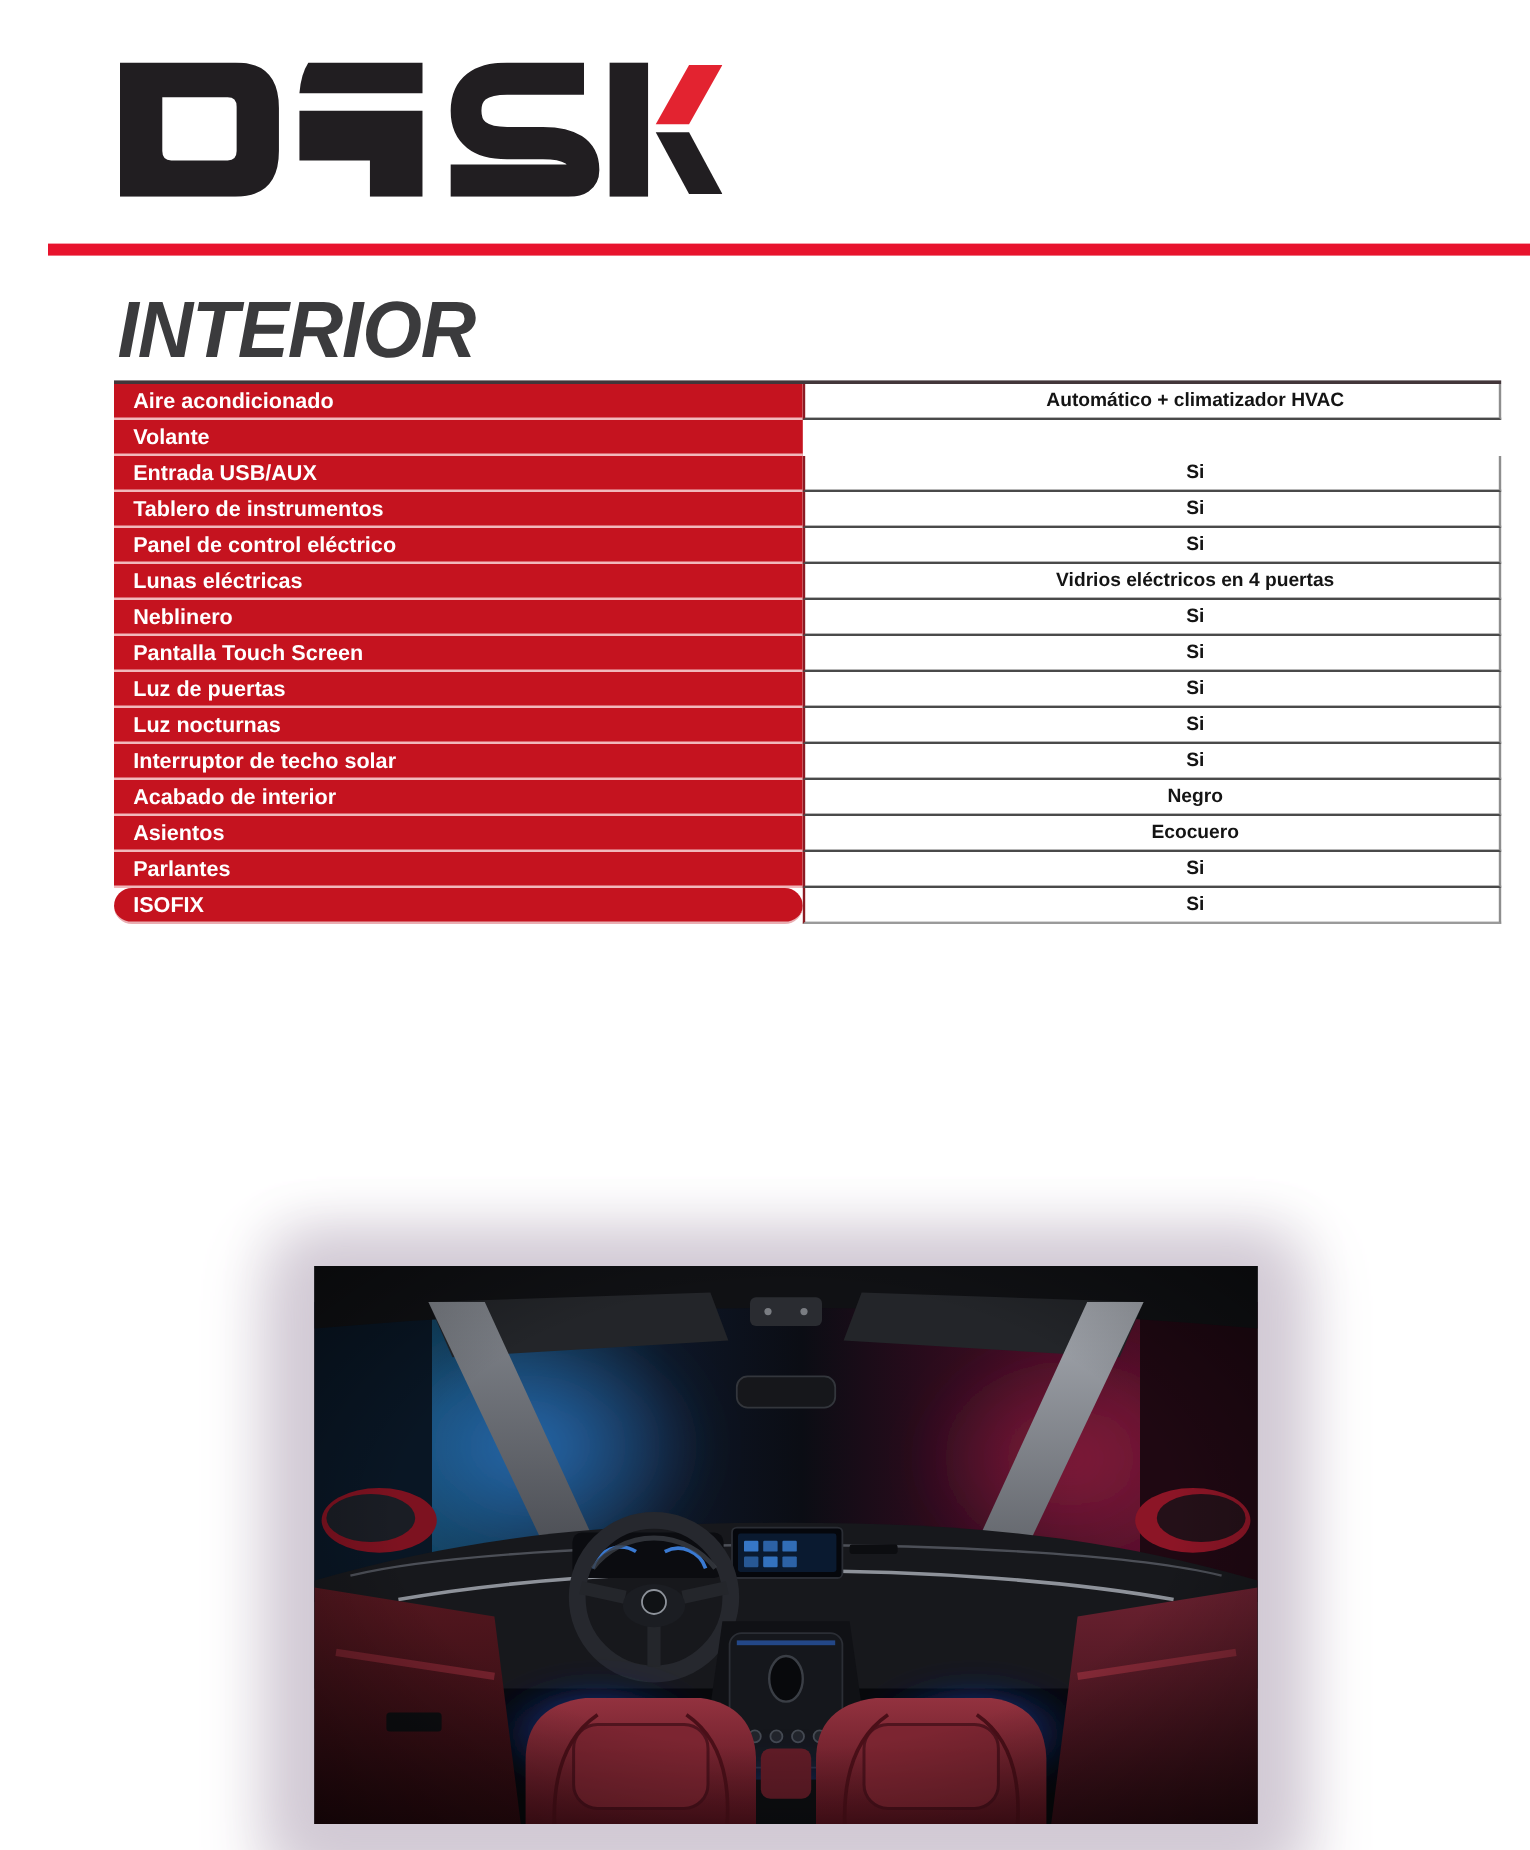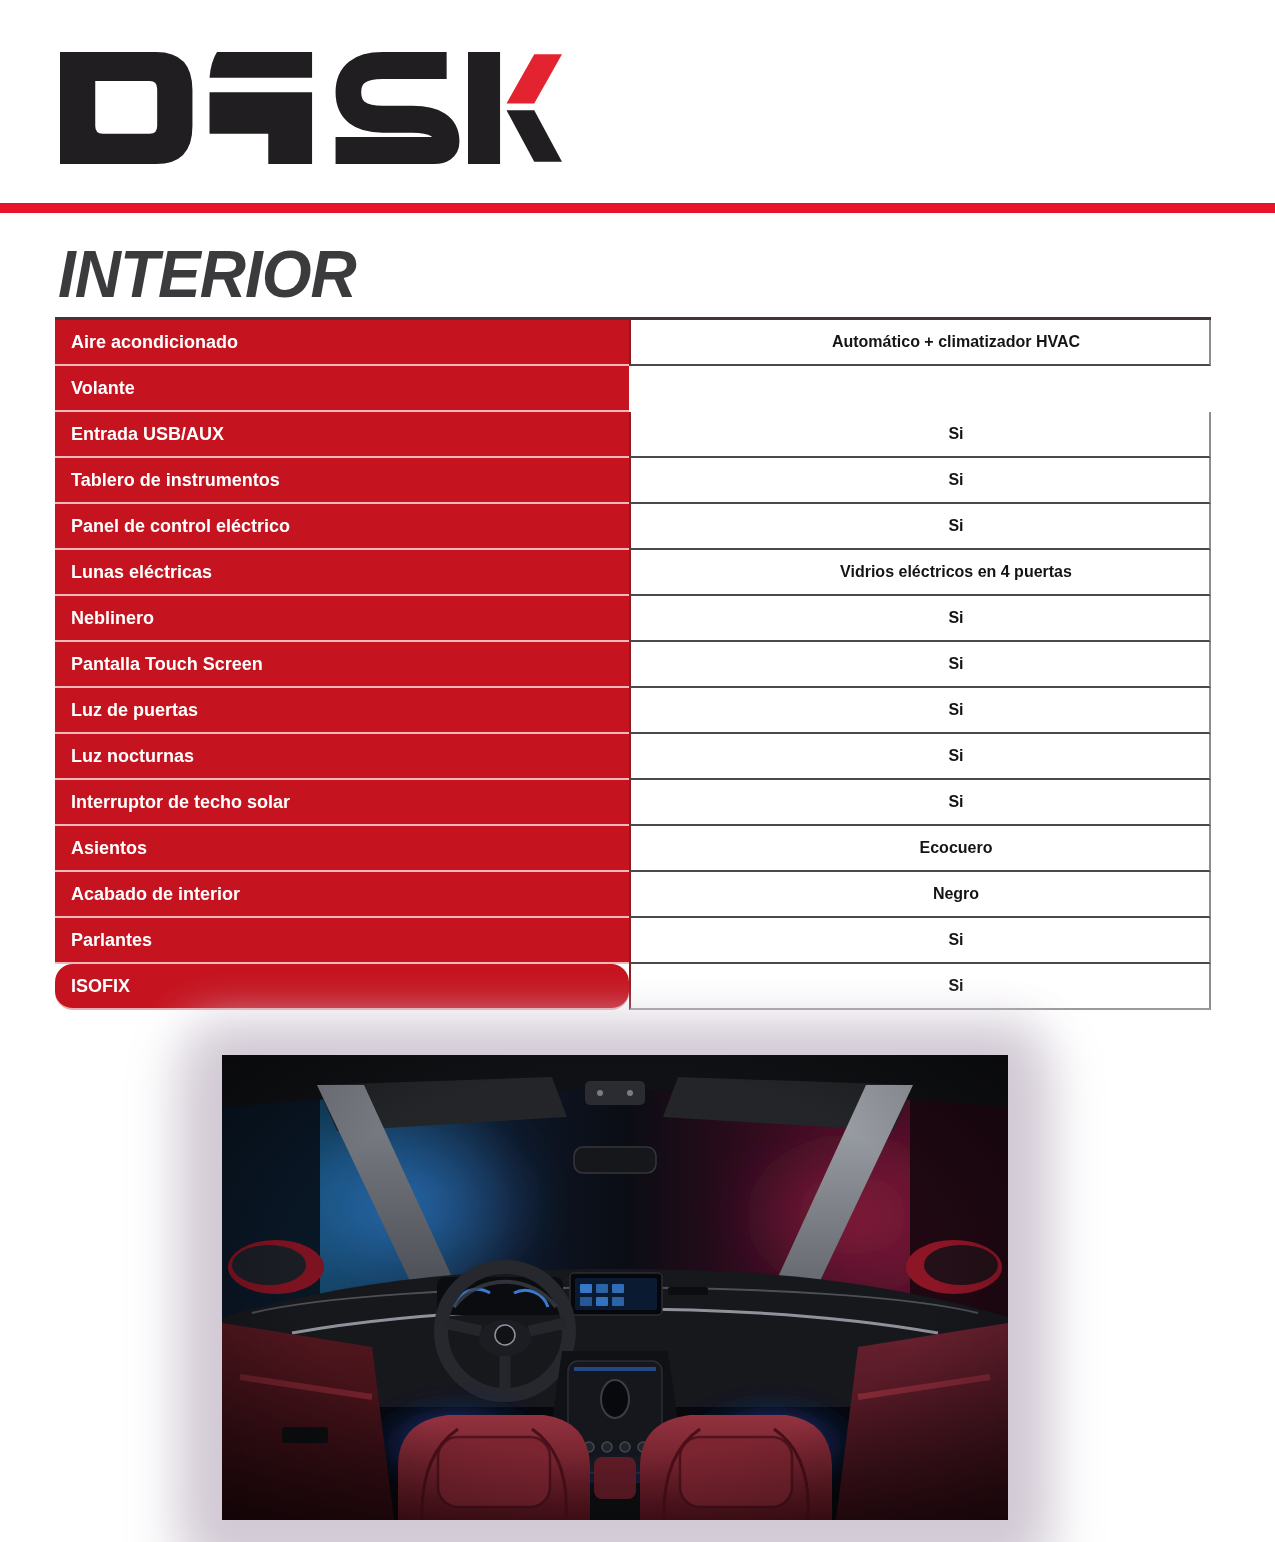--- a/index.html
+++ b/index.html
@@ -3,21 +3,21 @@
 <meta charset="utf-8">
 <style>
   html,body{margin:0;padding:0;}
   body{
     width:1275px;height:1542px;
     background:#ffffff;
     font-family:"Liberation Sans", sans-serif;
     position:relative;
     overflow:hidden;
   }
-  .page{position:absolute;inset:0;}
+  .page{position:absolute;inset:0;margin-left:40px;}
 
   
   .logo{position:absolute;left:60px;top:52px;width:502px;height:112px;}
   .logo-dark{fill:var(--logo-dark,#211e21);}
   .logo-red{fill:var(--logo-red,#e32330);}
   .logo-dark-stroke{stroke:var(--logo-dark,#211e21);}
 
   
   .accent-rule{
     position:absolute;left:0;top:203px;width:1275px;height:10px;
@@ -32,21 +32,21 @@
     transform:scaleY(1.04);transform-origin:left top;
     white-space:nowrap;
   }
 
   
   .spec-table{
     position:absolute;left:55px;top:317px;width:1156px;
     border-top:3px solid #43363a;
     box-sizing:border-box;
   }
-  .row{display:flex;height:46px;box-sizing:border-box;}
+  .row{display:flex;height:30px;box-sizing:border-box;}
   .cell-label{
     width:574px;box-sizing:border-box;
     background:var(--red-cell,#c5131f);
     color:var(--label-text,#ffffff);
     font-weight:700;font-size:18px;
     display:flex;align-items:center;
     padding-left:16px;
     border-bottom:2px solid rgba(255,240,240,0.75);
   }
   .cell-value{
@@ -133,26 +133,26 @@
       </div>
       <div class="row">
         <div class="cell-label">Luz nocturnas</div>
         <div class="cell-value">Si</div>
       </div>
       <div class="row">
         <div class="cell-label">Interruptor de techo solar</div>
         <div class="cell-value">Si</div>
       </div>
       <div class="row">
+        <div class="cell-label">Acabado de interior</div>
+        <div class="cell-value">Negro</div>
+      </div>
+      <div class="row">
         <div class="cell-label">Asientos</div>
         <div class="cell-value">Ecocuero</div>
-      </div>
-      <div class="row">
-        <div class="cell-label">Acabado de interior</div>
-        <div class="cell-value">Negro</div>
       </div>
       <div class="row">
         <div class="cell-label">Parlantes</div>
         <div class="cell-value">Si</div>
       </div>
       <div class="row">
         <div class="cell-label">ISOFIX</div>
         <div class="cell-value">Si</div>
       </div>
     </div>

